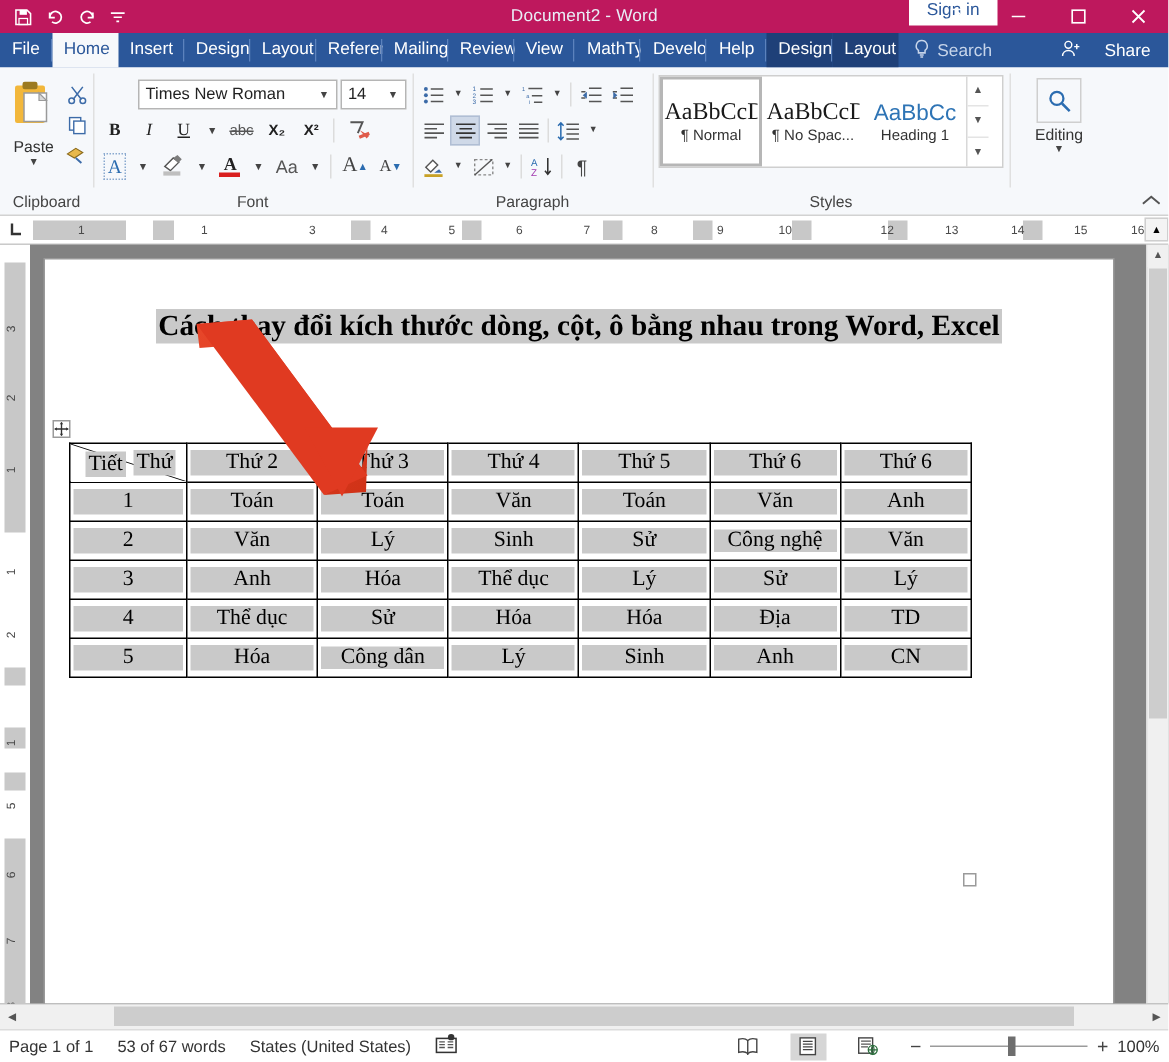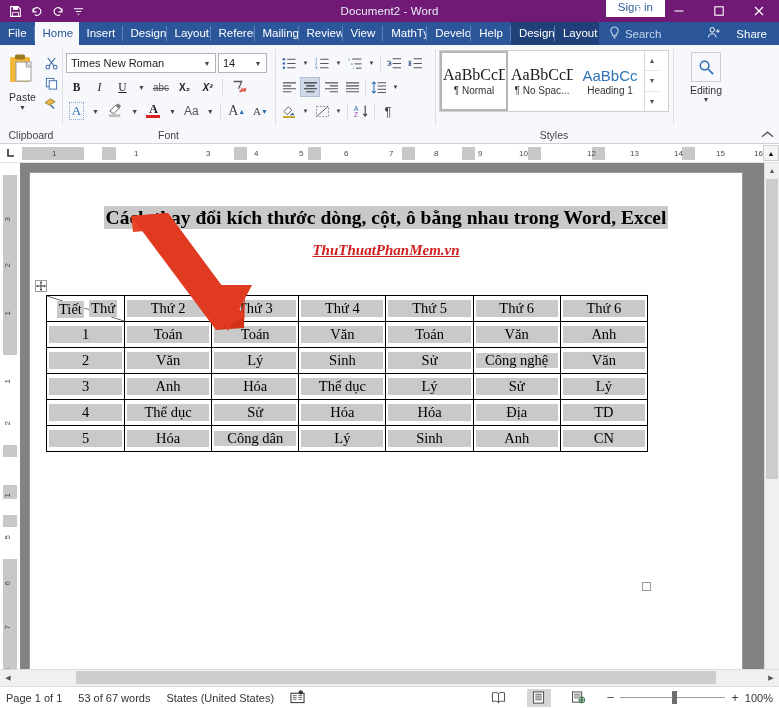--- a/index.html
+++ b/index.html
@@ -5,21 +5,21 @@
   * { box-sizing: border-box; margin:0; padding:0; }
   html,body{
     width:779px; height:708px; overflow:hidden;
     font-family:"Liberation Sans", sans-serif;
     background:#fff;
   }
   #app{ width:779px; height:708px; position:relative; display:flex; flex-direction:column; }
 
   
   .titlebar{
-    height:22px; background:#701a75; color:#fff; position:relative;
+    height:22px; background:#be185d; color:#fff; position:relative;
     display:flex; align-items:center; flex:0 0 22px;
   }
   .qat{ display:flex; align-items:center; gap:2px; padding-left:6px; }
   .qat-btn{ width:19px;height:19px; display:flex;align-items:center;justify-content:center; color:#fff; }
   .qat-btn svg{ display:block; }
   .title-text{
     position:absolute; left:0; right:0; text-align:center; font-size:11.5px;
     color:#e9eef7; letter-spacing:.1px; pointer-events:none;
   }
   .signin{
@@ -69,21 +69,21 @@
 
   
   .grp-font{ width:213px; }
   .row{ display:flex; align-items:center; gap:2px; height:24px; }
   .combo{
     height:20px; border:1px solid #b5b5b5; background:#fff; display:flex; align-items:center;
     font-size:11px; color:#222; padding:0 2px 0 4px; position:relative;
   }
   .combo .cval{ flex:1; overflow:hidden; white-space:nowrap; }
   .combo .carr{ width:12px; text-align:center; font-size:7px; color:#444; }
-  .fontname{ width:150px; }
+  .fontname{ width:150px;margin-left:26px; }
   .fontsize{ width:49px; }
   .btn{
     height:21px; min-width:21px; display:flex; align-items:center; justify-content:center;
     font-size:11.5px; color:#222; padding:0 2px; border:1px solid transparent;
   }
   .btn.arr{ min-width:11px; font-size:7px; color:#444; }
   .sep-v{ width:1px; height:16px; background:#dcdcdc; margin:0 2px; }
 
   
   .grp-para{ width:160px; }
@@ -352,21 +352,21 @@
             <span class="carr">▼</span>
           </div>
         </div>
         <div class="row">
           <div class="btn" style="font-weight:bold;font-family:'Liberation Serif',serif;">B</div>
           <div class="btn" style="font-style:italic;font-family:'Liberation Serif',serif;">I</div>
           <div class="btn" style="text-decoration:underline;font-family:'Liberation Serif',serif;">U</div>
           <div class="btn arr">▼</div>
           <div class="btn" style="text-decoration:line-through;font-size:10px;color:#555;">abc</div>
           <div class="btn" style="font-size:10px;font-weight:bold;">X₂</div>
-          <div class="btn" style="font-size:10px;font-weight:bold;font-style:italic;">X²</div>
+          <div class="btn" style="font-size:10px;font-weight:bold;">X²</div>
           <div class="sep-v"></div>
           <div class="btn">
             <span>
               <svg width="18" height="16" viewBox="0 0 20 16">
                   <path d="M4 3h9l-3.5 8" fill="none" stroke="#555" stroke-width="1.4"></path>
                   <path d="M11 9l7 4-2 2z" fill="#e05b4a"></path>
                   <rect x="10" y="11.5" width="8" height="2.4" fill="#e05b4a" transform="rotate(-22 14 12)"></rect>
                 </svg>
             </span>
           </div>
@@ -516,20 +516,21 @@
             <svg width="16" height="14" viewBox="0 0 17 15">
                 <text x="1" y="7" font-size="7" fill="#2b6cb0" font-family="sans-serif">A</text>
                 <text x="1" y="14" font-size="7" fill="#a23bb0" font-family="sans-serif">Z</text>
                 <path d="M13 1.5v11M11 10.5l2 2.5 2-2.5" stroke="#333" stroke-width="1.1" fill="none"></path>
               </svg>
           </div>
           <div class="sep-v"></div>
           <div class="pb" style="font-size:13px;color:#444;">¶</div>
         </div>
       </div>
+      <div class="grp-label">Paragraph</div>
     </div>
 
     <div class="grp grp-styles">
       <div class="grp-body" style="flex-direction:column;">
         <div class="stylebox">
           <div class="stylecard sel">
             <div class="big">AaBbCcDc</div>
             <div class="nm">¶ Normal</div>
           </div>
           <div class="stylecard">
@@ -629,21 +630,20 @@
       <div class="vr-tick" style="top:462px;">7</div>
       <div class="vr-tick" style="top:505px;">8</div>
     </div>
 
     <div class="canvas">
       <div class="page">
 
         <div class="doc-title">
           <span>Cách thay đổi kích thước dòng, cột, ô bằng nhau trong Word, Excel</span>
         </div>
-        <div class="doc-sub">ThuThuatPhanMem.vn</div>
 
         <div class="tbl-handle">
           <svg width="10" height="10" viewBox="0 0 11 11">
               <path d="M5.5 0.5v10M0.5 5.5h10" stroke="#333" stroke-width="1"></path>
               <path d="M5.5 0.5l-1.3 1.6h2.6zM5.5 10.5l-1.3-1.6h2.6zM0.5 5.5l1.6-1.3v2.6zM10.5 5.5l-1.6-1.3v2.6z" fill="#333"></path>
             </svg>
         </div>
 
         <table class="sched">
           <tbody>

